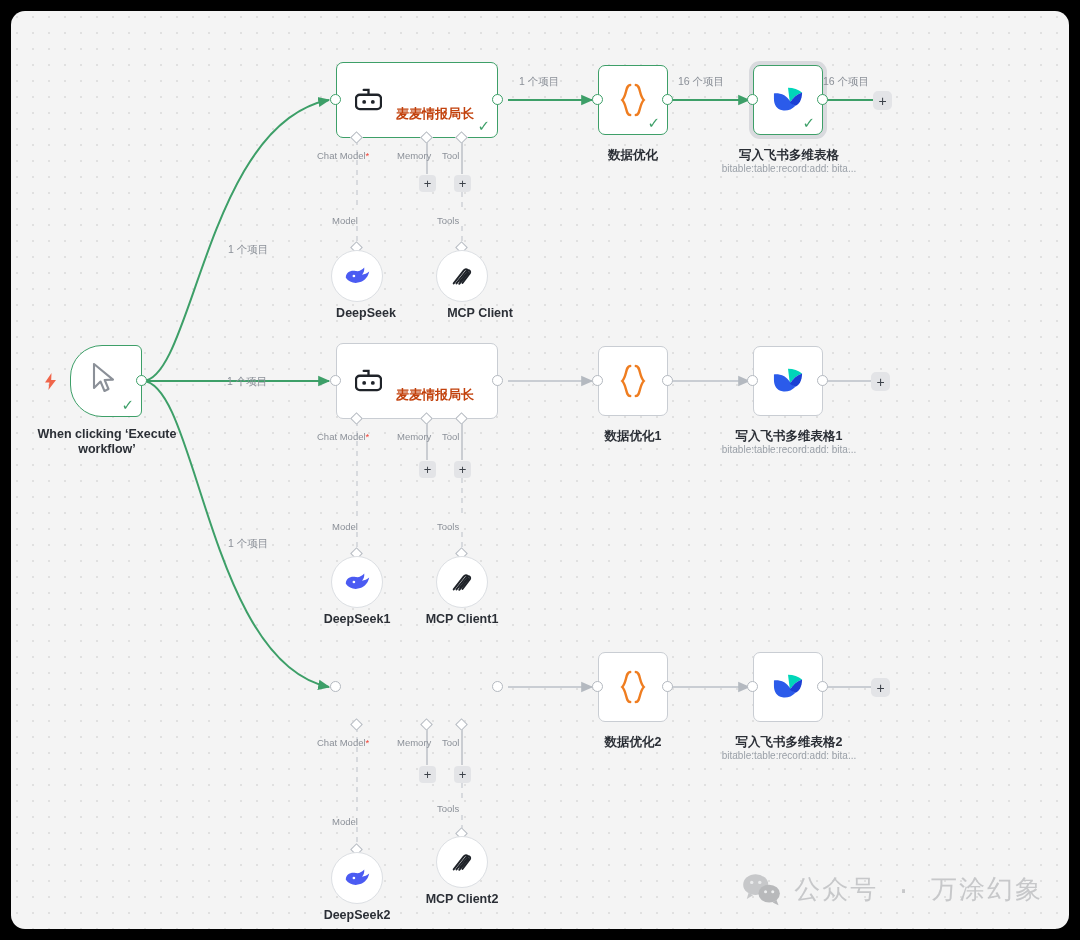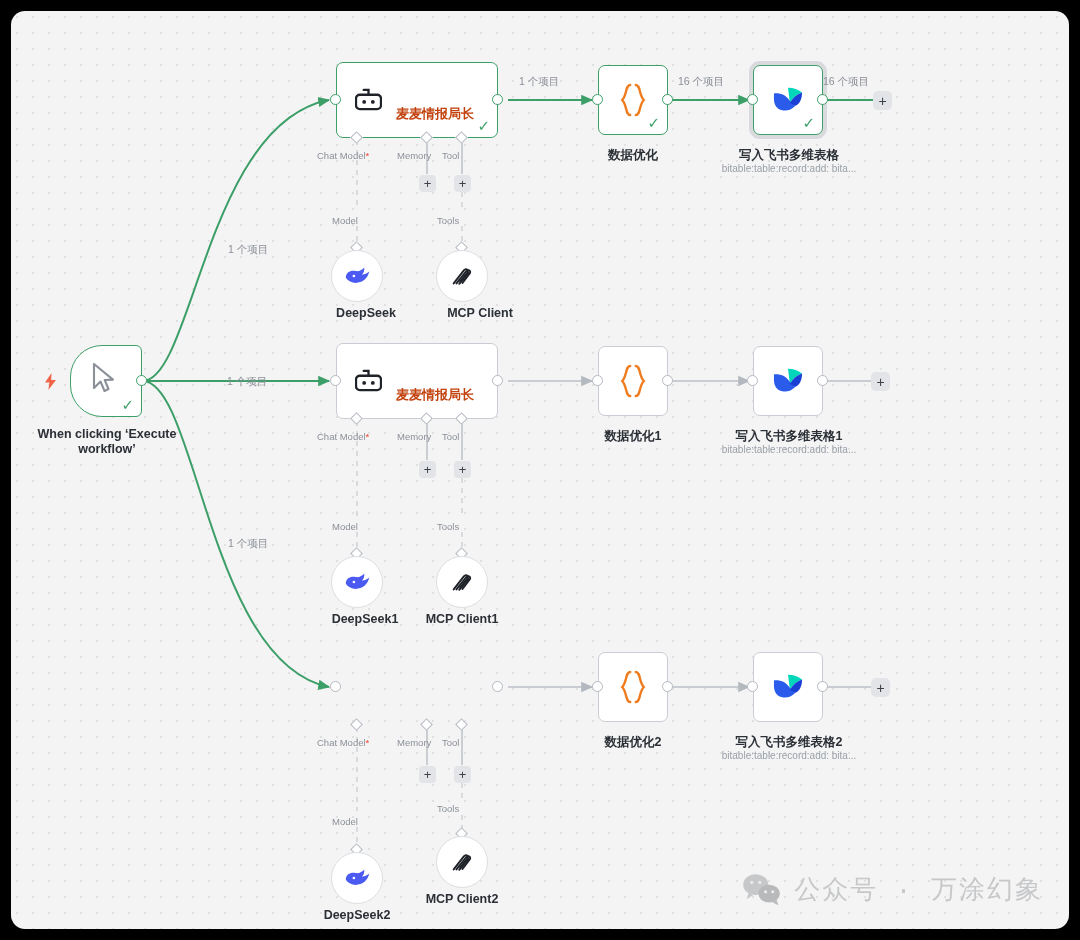--- a/index.html
+++ b/index.html
@@ -372,21 +372,21 @@
     <div class="sub-label" style="left:321px; top:510px; width:50px;">Model</div>
     <div class="sub-label" style="left:426px; top:510px; width:50px;">Tools</div>
     <div class="diamond" style="left:341px; top:538px;"></div>
     <div class="diamond" style="left:446px; top:538px;"></div>
     <div class="circle-node" style="left:320px; top:545px;">
       <svg width="27" height="20" viewBox="0 0 30 22">
         <path d="M2 13 C2 7 7 4.5 13 5.5 C17 6.2 20 4 22.5 1.5 C22.8 5 21.8 7.6 20 9.5 C23 9.2 25.5 8 28 6 C27 11.6 23.2 16 18 17.8 C12.5 19.8 5.5 18.4 2 13 Z" fill="#4b5bf2"></path>
         <circle cx="11" cy="11" r="1.5" fill="#ffffff"></circle>
       </svg>
     </div>
-    <div class="node-title" style="left:294px; top:601px; width:120px;">DeepSeek1</div>
+    <div class="node-title" style="left:286px; top:601px; width:120px;">DeepSeek1</div>
     <div class="circle-node" style="left:425px; top:545px;">
       <svg width="24" height="24" viewBox="0 0 26 26">
         <path d="M4 21 L15 7 C17 4.5 20.5 6 19 9 L11 19" fill="none" stroke="#1f2329" stroke-width="2.1" stroke-linecap="round"></path>
         <path d="M7 21 L17.5 8 C19.5 5.5 23 7 21.5 10 L13.5 20.5" fill="none" stroke="#1f2329" stroke-width="2.1" stroke-linecap="round"></path>
         <path d="M10 21.5 L20 9.5" fill="none" stroke="#1f2329" stroke-width="2.1" stroke-linecap="round"></path>
       </svg>
     </div>
     <div class="node-title" style="left:391px; top:601px; width:120px;">MCP Client1</div>
 
     <div class="sq-box" style="left:587px; top:335px;">

